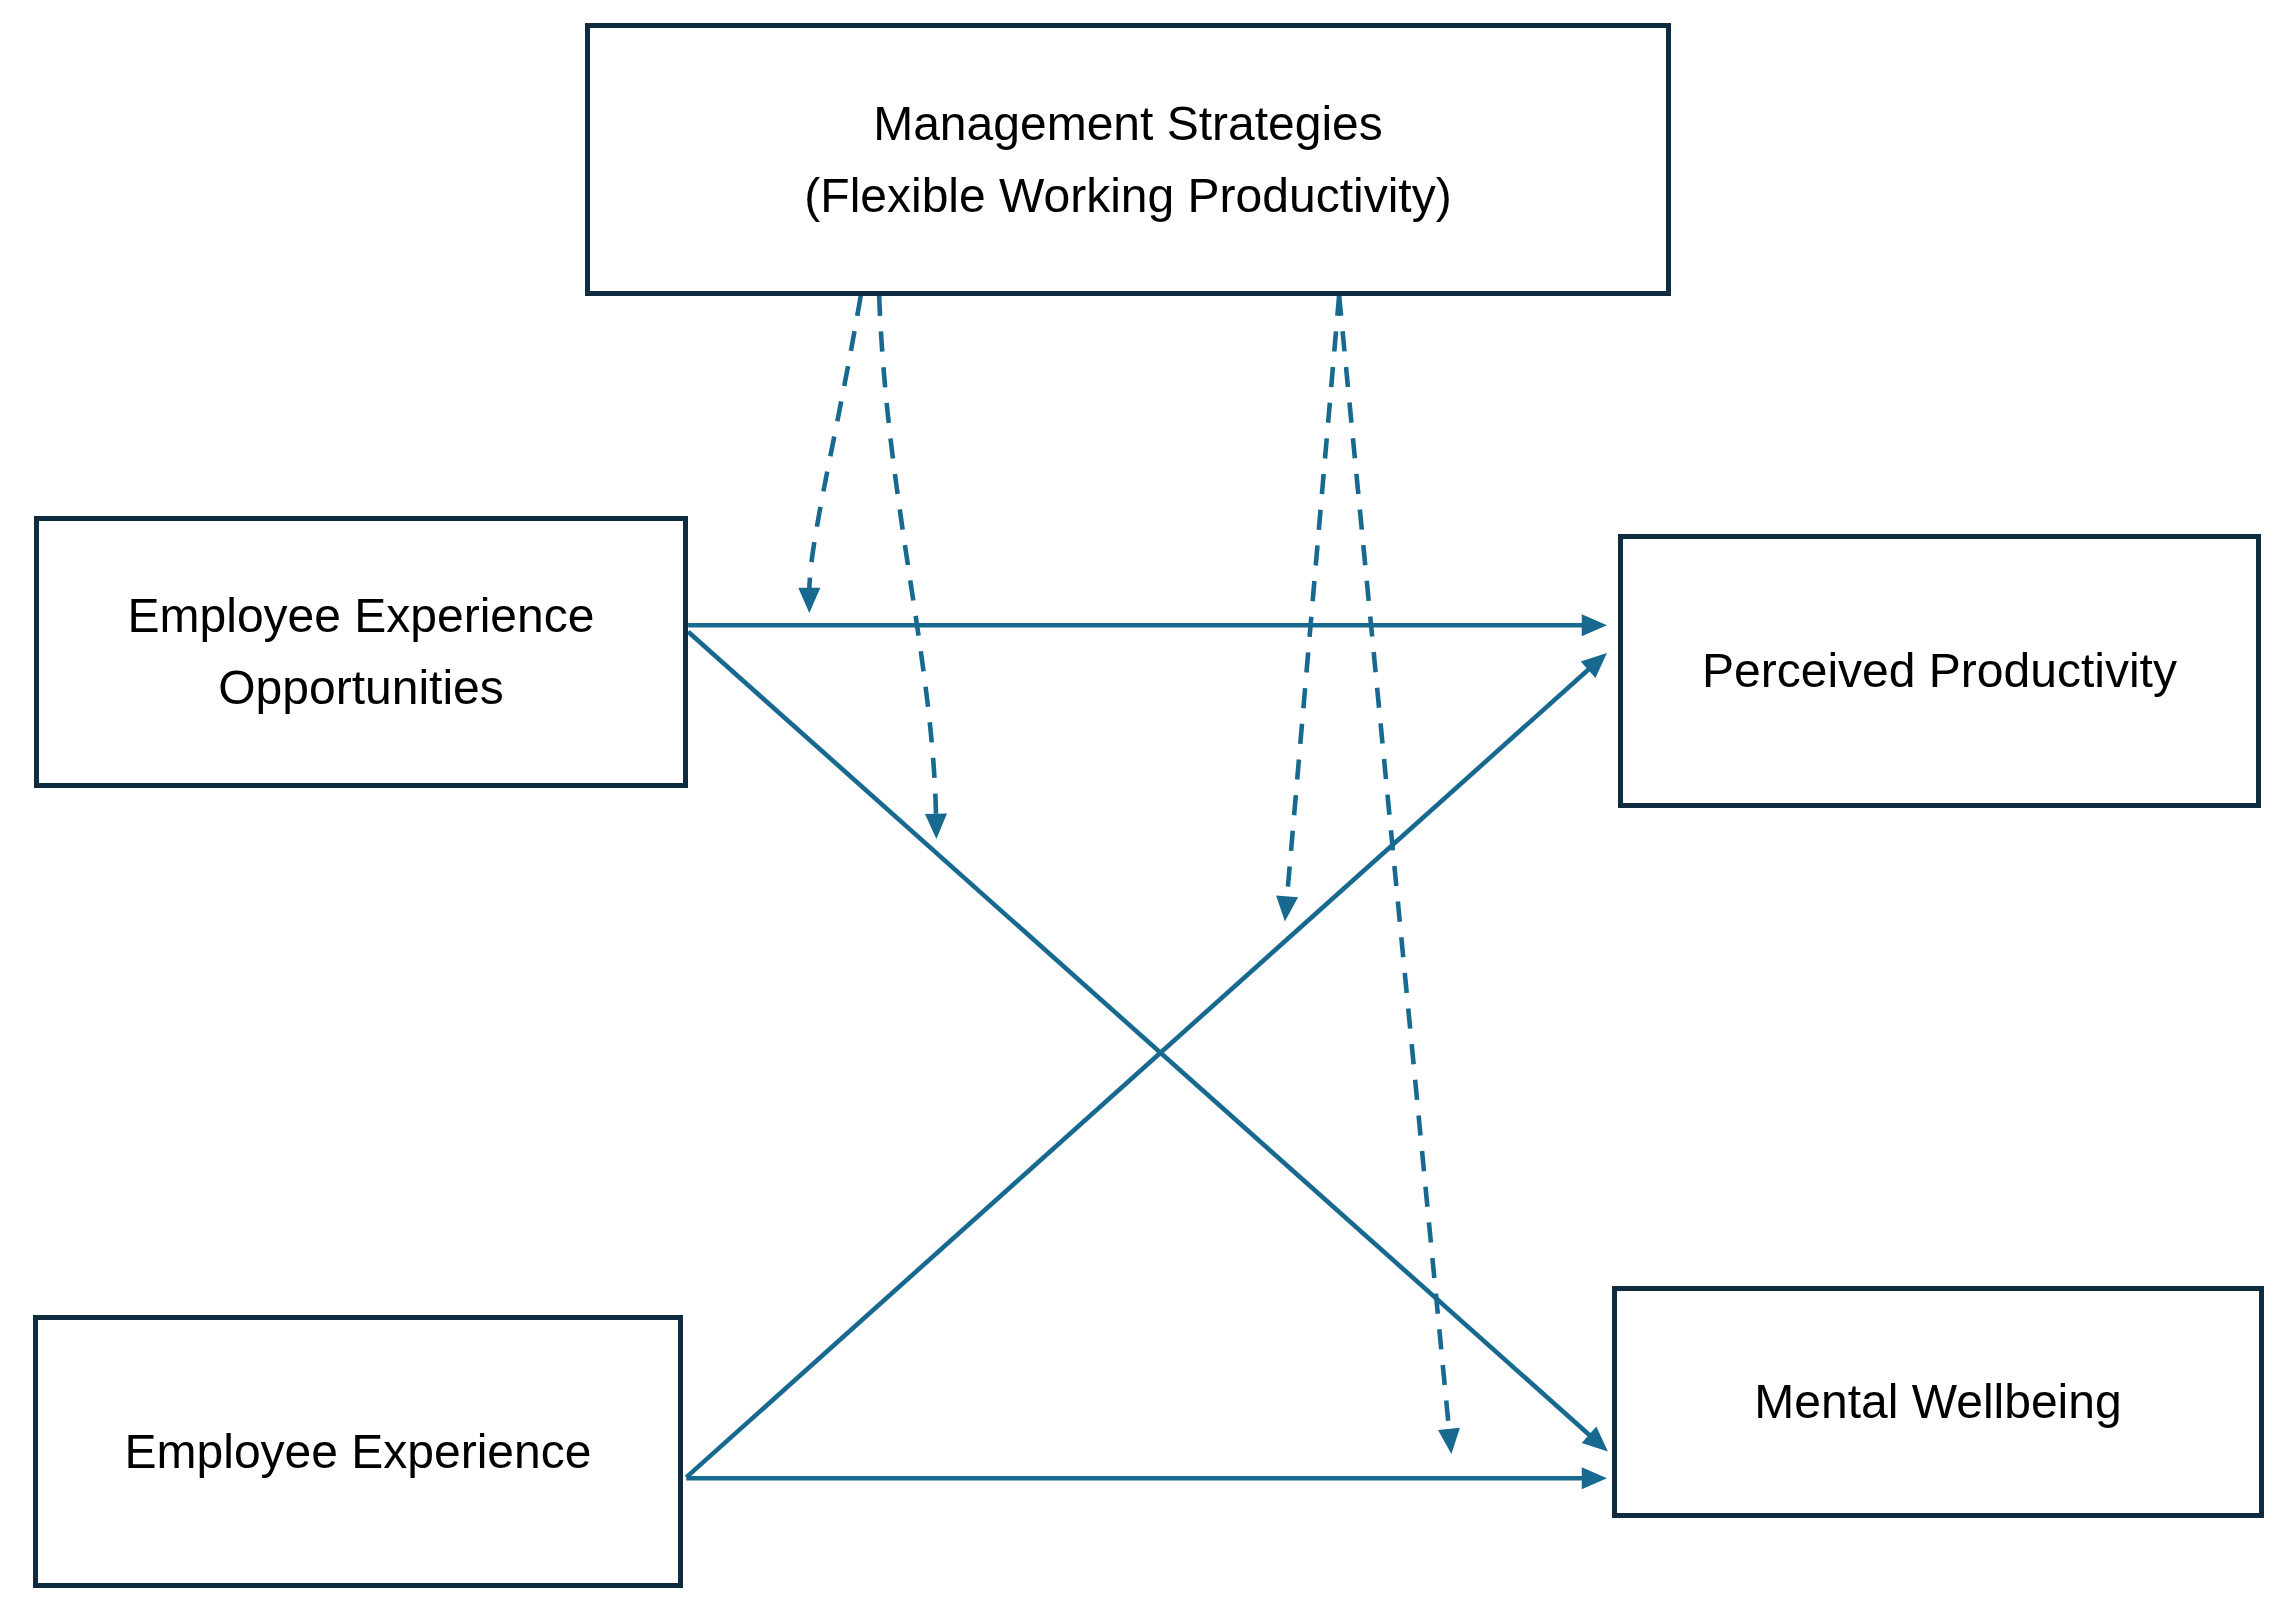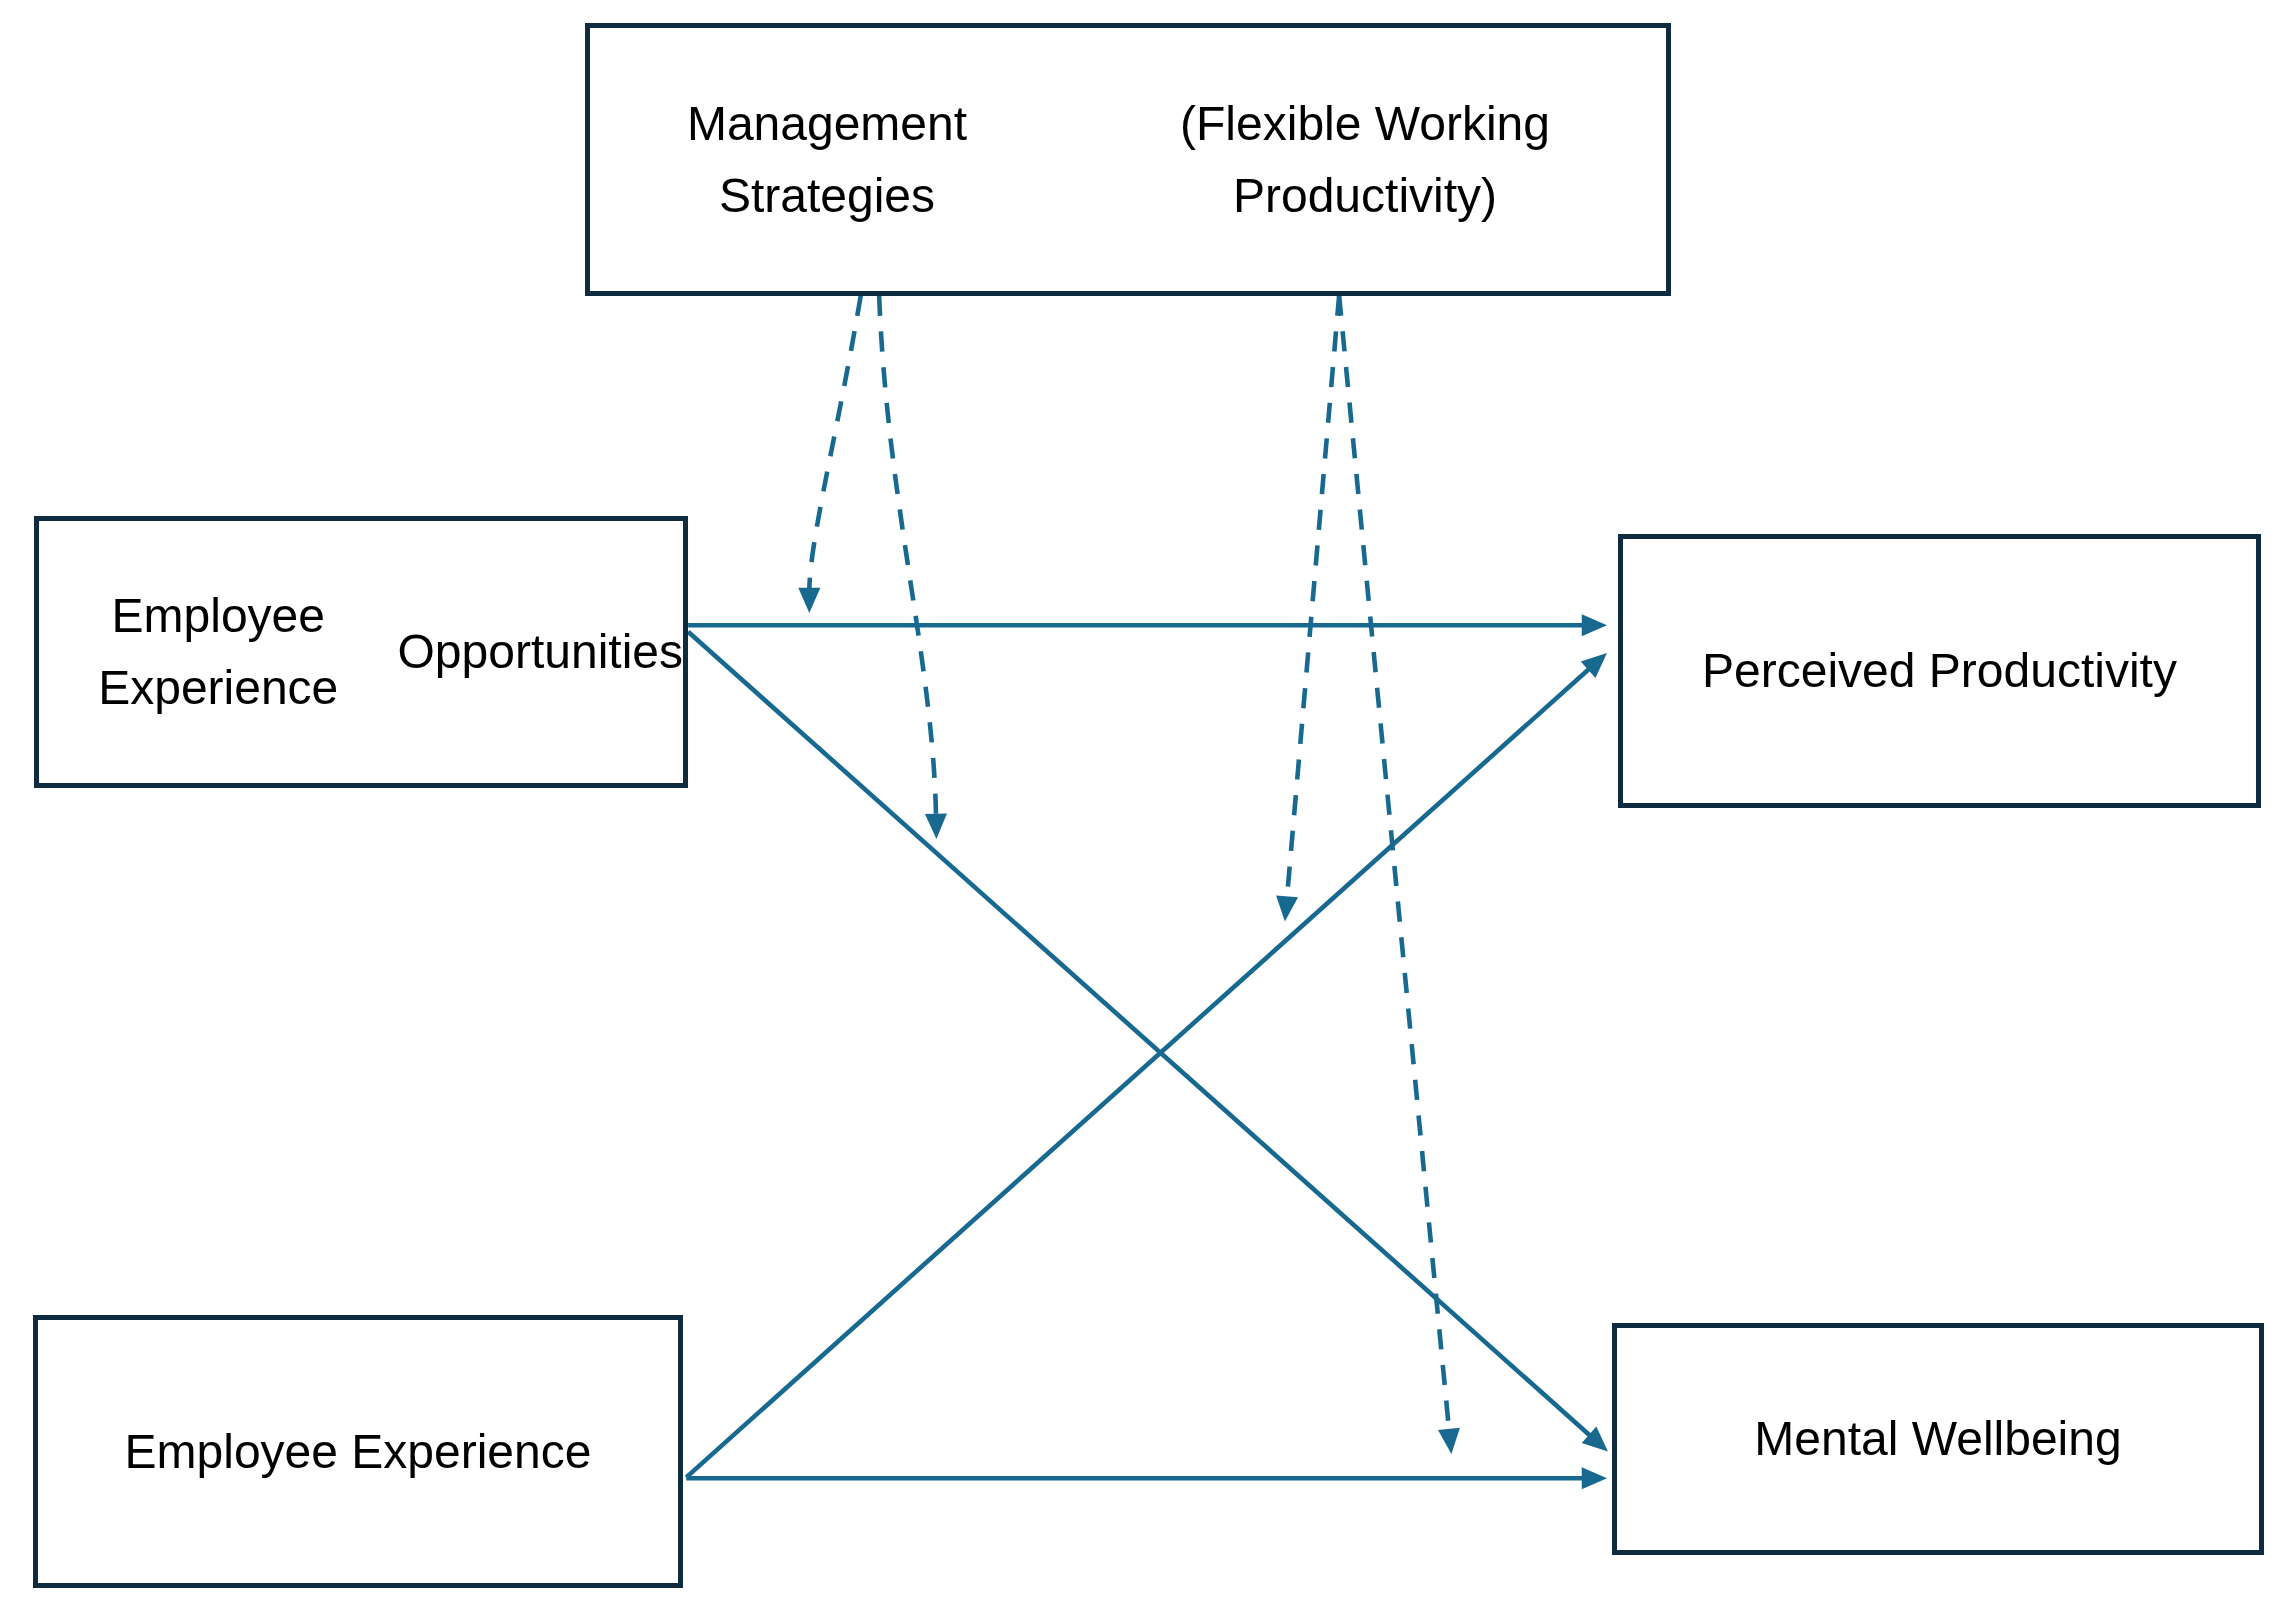--- a/index.html
+++ b/index.html
@@ -22,33 +22,33 @@
     top: 0;
     width: 2288px;
     height: 1616px;
   }
   .node {
     position: absolute;
     box-sizing: border-box;
     border: 5.5px solid #0e2b40;
     background: #ffffff;
     display: flex;
-    flex-direction: row;
+    flex-direction: column;
     align-items: center;
     justify-content: center;
     text-align: center;
     font-size: 48px;
     line-height: 1.5;
     z-index: 2;
   }
   .node-management   { left: 585px;  top: 23px;   width: 1086px; height: 273px; }
   .node-opportunities{ left: 34px;   top: 516px;  width: 654px;  height: 272px; }
   .node-productivity { left: 1618px; top: 514px;  width: 643px;  height: 274px; margin-top: 20px; }
   .node-challenges   { left: 33px;   top: 1315px; width: 650px;  height: 273px; }
-  .node-wellbeing    { left: 1612px; top: 1323px; width: 652px;  height: 232px; }
+  .node-wellbeing    { left: 1612px; top: 1286px; width: 652px;  height: 232px; }
   .node span { display: block; }
 </style>
 </head>
 <body>
 
 <div class="canvas">
 
   <svg class="arrow-layer" viewBox="0 0 2491 1760" xmlns="http://www.w3.org/2000/svg">
     <defs>
       <marker id="head" viewBox="0 0 12 12" refX="1.5" refY="6" markerWidth="36" markerHeight="30" markerUnits="userSpaceOnUse" orient="auto">

